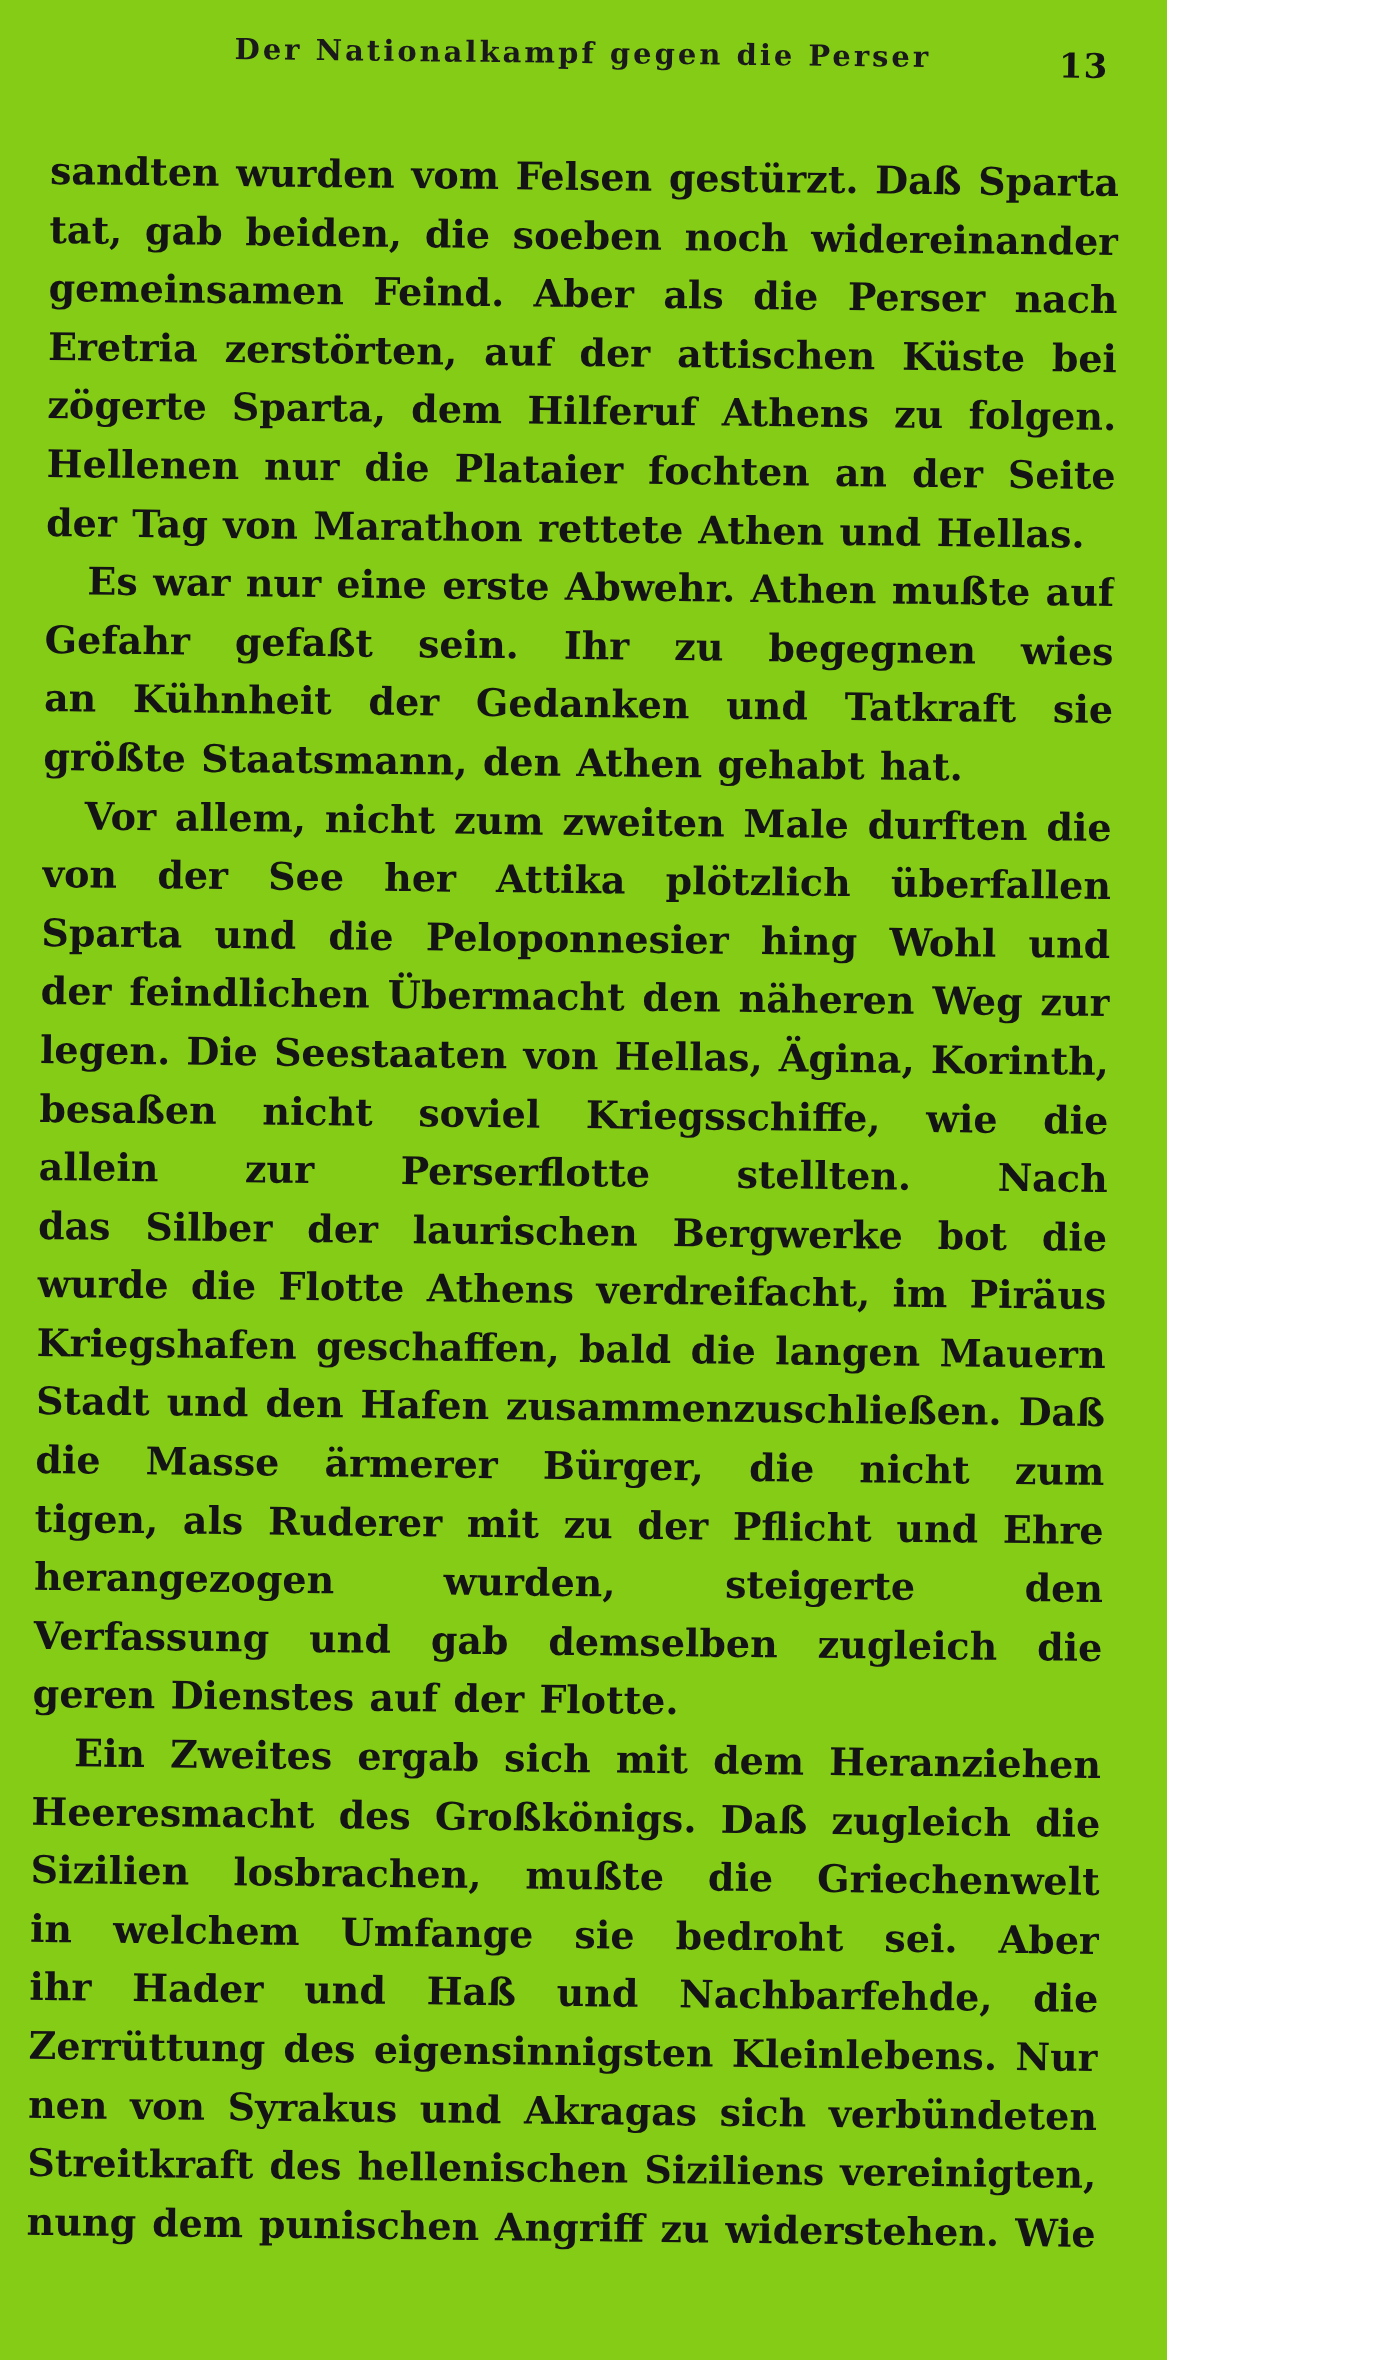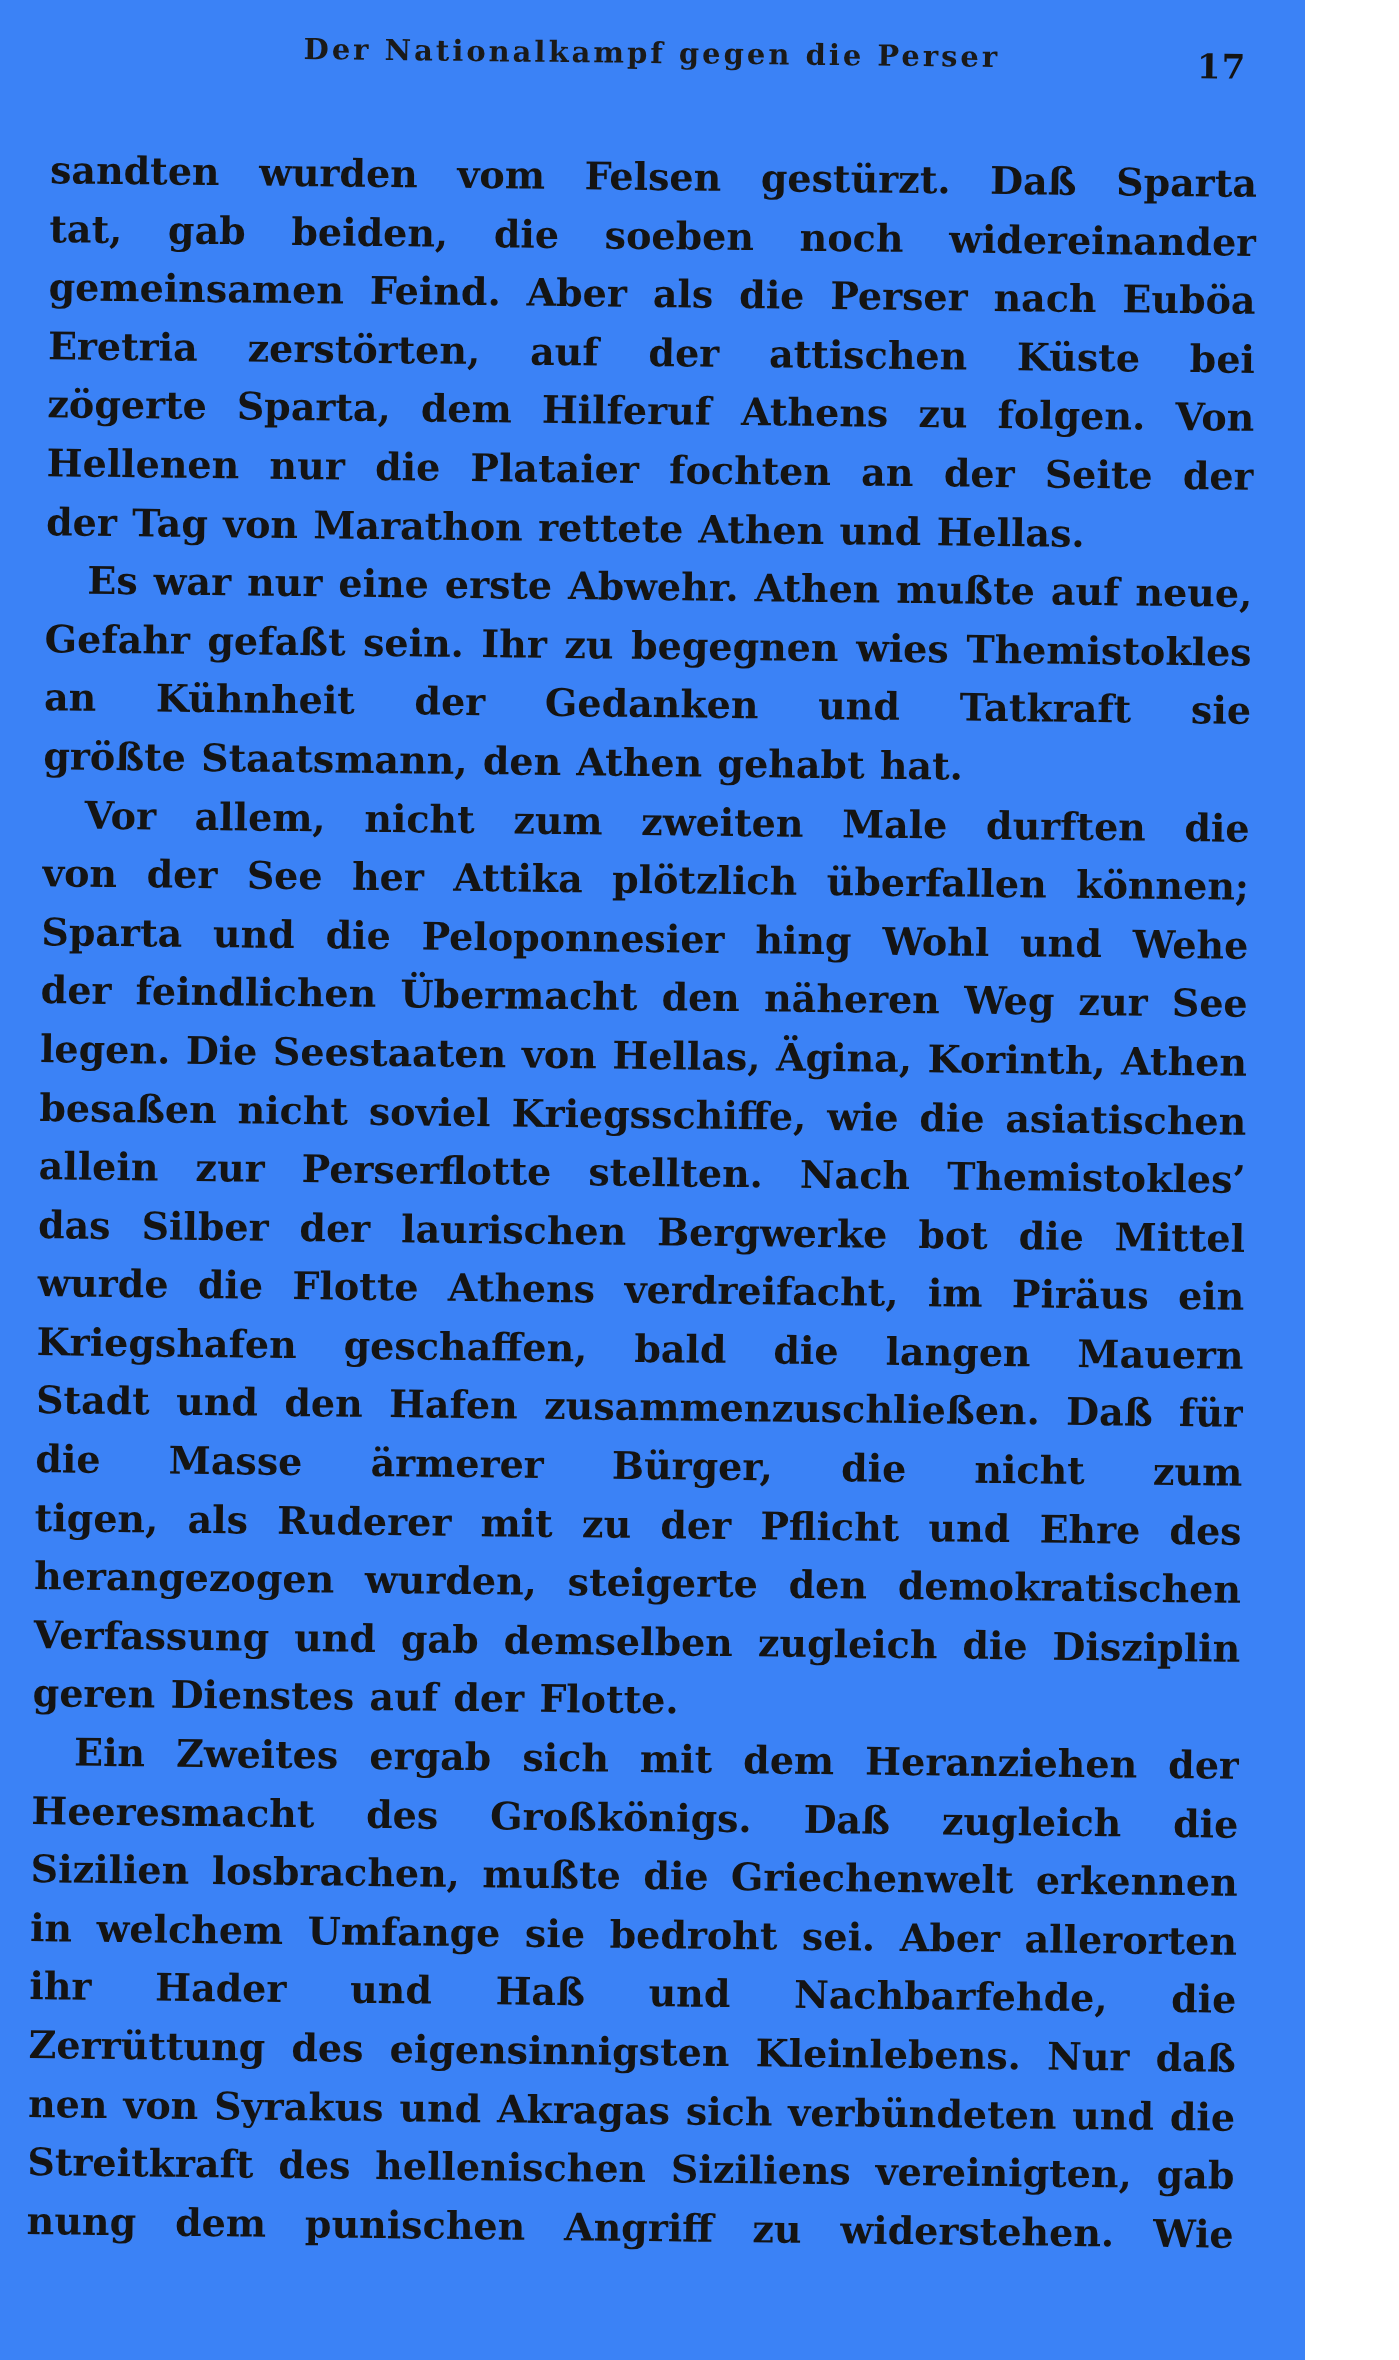--- a/index.html
+++ b/index.html
@@ -2,23 +2,23 @@
 <html><head>
 <meta charset="utf-8">
 <style>
   html, body {
     margin: 0;
     padding: 0;
     background: #ffffff;
   }
   .page {
     position: relative;
-    width: 1305px;
+    width: 1167px;
     height: 2360px;
-    background: #3b82f6;
+    background: #84cc16;
     overflow: hidden;
     font-family: "DejaVu Serif", "Liberation Serif", serif;
     color: #141414;
   }
   
   .scan {
     position: absolute;
     left: 0;
     top: 0;
     width: 100%;
@@ -67,21 +67,21 @@
     text-indent: 42px;
   }
 </style>
 </head>
 <body>
 
 <div class="page">
   <div class="scan">
     <div class="header">
       <div class="running-title">Der Nationalkampf gegen die Perser</div>
-      <div class="page-number">17</div>
+      <div class="page-number">13</div>
     </div>
     <div class="text-block">
         <div class="line">sandten wurden vom Felsen gestürzt. Daß Sparta desgleichen</div>
         <div class="line">tat, gab beiden, die soeben noch widereinander gestanden, einen</div>
         <div class="line">gemeinsamen Feind. Aber als die Perser nach Euböa kamen,</div>
         <div class="line">Eretria zerstörten, auf der attischen Küste bei Marathon landeten,</div>
         <div class="line">zögerte Sparta, dem Hilferuf Athens zu folgen. Von allen</div>
         <div class="line">Hellenen nur die Plataier fochten an der Seite der Athener;</div>
         <div class="line para-end">der Tag von Marathon rettete Athen und Hellas.</div>
         <div class="line indent">Es war nur eine erste Abwehr. Athen mußte auf neue, schwerere</div>

